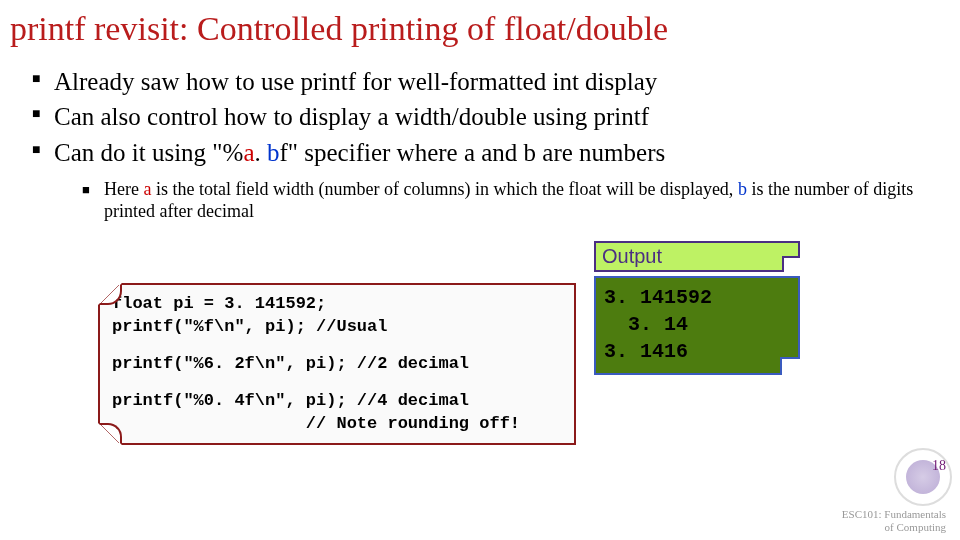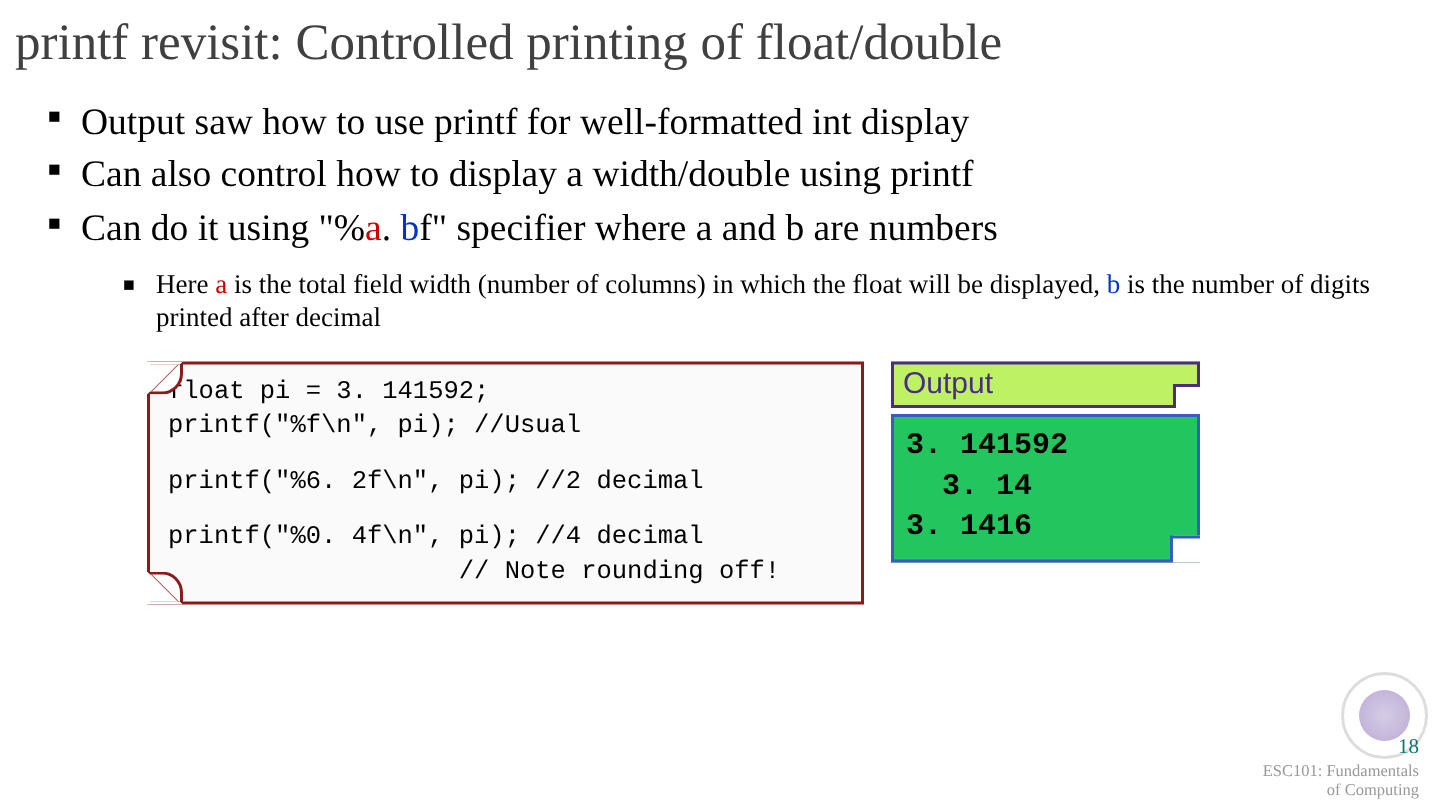--- a/index.html
+++ b/index.html
@@ -9,21 +9,21 @@
     background: #ffffff;
     font-family: "Times New Roman", serif;
     position: relative;
     overflow: hidden;
   }
   .slide {
     padding: 10px 20px 10px 10px;
   }
   .title {
     font-size: 34px;
-    color: #404040;
+    color: #b91c1c;
     font-weight: normal;
     margin-bottom: 18px;
     padding-left: 0;
   }
   .bullets {
     list-style: none;
     padding-left: 22px;
   }
   .bullets > li {
     font-size: 25px;
@@ -72,23 +72,24 @@
     align-items: flex-start;
   }
   .code-box {
     width: 478px;
     border: 2px solid #8b1a1a;
     background: #fafafa;
     position: relative;
     padding: 8px 10px 8px 12px;
     font-family: "Courier New", monospace;
     font-size: 17px;
-    font-weight: normal;
+    font-weight: bold;
     color: #000;
     line-height: 1.35;
+    margin-top: 42px;
   }
   .code-box .fold {
     position: absolute;
     width: 24px;
     height: 22px;
     background: #fff;
     border: 2px solid #8b1a1a;
     border-top: none;
     border-left: none;
   }
@@ -133,21 +134,21 @@
     right: -2px;
     bottom: -2px;
     width: 18px;
     height: 16px;
     background: #fff;
     border-top: 2px solid #4b2e83;
     border-left: 2px solid #4b2e83;
   }
   .out-body {
     border: 2px solid #3a5bbf;
-    background: #22c55e;
+    background: #4d7c0f;
     font-family: "Courier New", monospace;
     font-size: 20px;
     font-weight: bold;
     padding: 6px 8px 8px 8px;
     white-space: pre;
     line-height: 1.35;
     color: #000;
     position: relative;
   }
   .out-body .foldc {
@@ -163,21 +164,21 @@
 
   .pagefoot {
     position: absolute;
     right: 14px;
     bottom: 6px;
     text-align: right;
     font-size: 11px;
     color: #999;
     line-height: 1.2;
   }
-  .pagefoot .pn { font-size: 14px; color: #0f766e; margin-top: 19px; }
+  .pagefoot .pn { font-size: 14px; color: #701a75; margin-top: 19px; }
   .emblem {
     position: absolute;
     right: 8px;
     bottom: 34px;
     width: 58px;
     height: 58px;
     border: 2px solid #ddd;
     border-radius: 50%;
     display: flex;
     align-items: center;
@@ -190,21 +191,21 @@
     background: radial-gradient(circle at 50% 50%, #d6cce6 0%, #c3b5da 70%);
   }
 </style>
 </head>
 <body>
 
 <div class="slide">
   <h1 class="title">printf revisit: Controlled printing of float/double</h1>
 
   <ul class="bullets">
-    <li>Output saw how to use printf for well-formatted int display</li>
+    <li>Already saw how to use printf for well-formatted int display</li>
     <li>Can also control how to display a width/double using printf</li>
     <li>
       <span>Can do it using "%</span><span class="red">a</span><span>. </span><span class="blue">b</span><span>f" specifier where a and b are numbers</span>
 
       <ul class="sub-bullets">
         <li>
           <span>Here </span><span class="red">a</span><span> is the total field width (number of columns) in which the float will be displayed, </span><span class="blue">b</span><span> is the number of digits printed after decimal</span>
         </li>
       </ul>
     </li>
@@ -232,15 +233,15 @@
     </div>
   </div>
 </div>
 
 <div class="emblem">
   <div class="inner"></div>
 </div>
 
 <div class="pagefoot">
   <div class="pn">18</div>
-  <div style="white-space:pre;">ESC101: Fundamentals
+  <div style="white-space:pre;margin-top:33px;">ESC101: Fundamentals
 of Computing</div>
 </div>
 
 </body></html>

